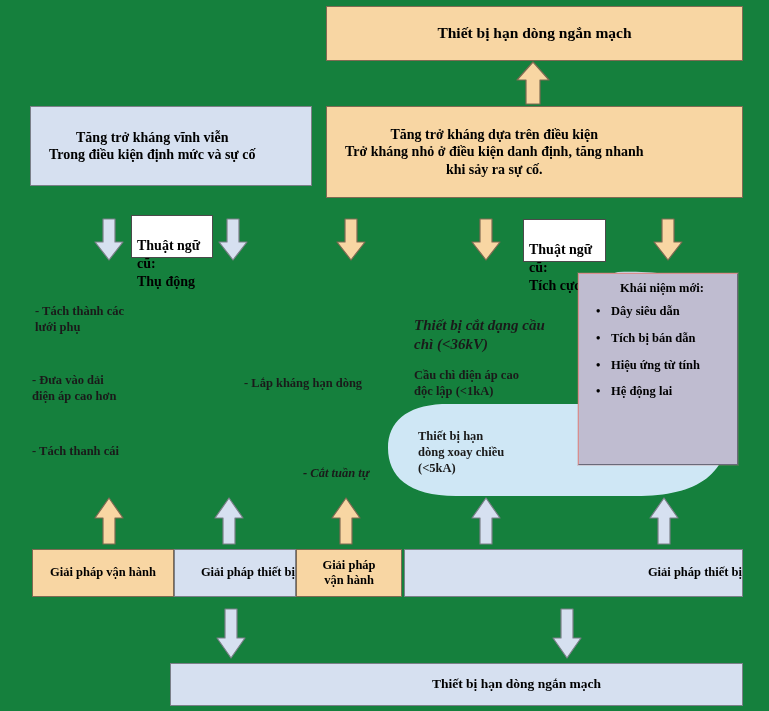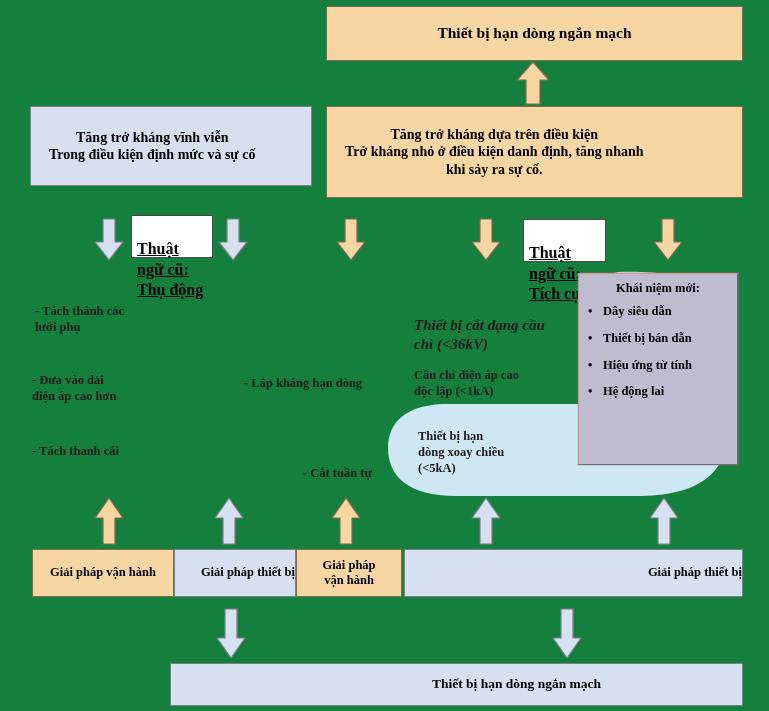--- a/index.html
+++ b/index.html
@@ -45,26 +45,25 @@
     justify-content: flex-start;
     text-align: center;
   }
 
   
   .termbox {
     position: absolute;
     box-sizing: border-box;
     background: #ffffff;
     border: 1px solid #4a4a4a;
-    font-size: 16px;
+    font-size: 14px;
     font-weight: bold;
     line-height: 1.28;
     padding: 3px 4px 0 5px;
     white-space: pre-line;
-    text-decoration: underline;
   }
 
   
   .txt {
     position: absolute;
     font-weight: bold;
     line-height: 1.27;
     white-space: pre-line;
     color: #1a1a1a;
   }
@@ -91,21 +90,21 @@
     left: 578px;
     top: 273px;
     width: 160px;
     height: 192px;
     box-sizing: border-box;
     background: #bfbcd0;
     border: 1px solid #6a6a7a;
     border-top: 1px solid #d98e8e;
     border-left: 1px solid #d98e8e;
     box-shadow: 0 0 0 1px rgba(190,120,120,0.25);
-    padding: 7px 6px 4px 6px;
+    padding: 7px 6px 4px 14px;
     font-family: Liberation Serif, serif;
   }
   .concept-title {
     text-align: center;
     font-weight: bold;
     font-size: 12.5px;
     margin-bottom: 9px;
   }
   .concept ul {
     list-style: none;
@@ -217,21 +216,21 @@
 
   <div class="txt" style="left:32px; top:428px; width:170px; font-size:12.5px;">
     <span>- Tách thanh cái</span>
   </div>
 
 
   <div class="txt" style="left:200px; top:360px; width:185px; font-size:12.5px;margin-left:44px;">
     <span>- Lắp kháng hạn dòng</span>
   </div>
 
-  <div class="txt" style="left:303px; top:450px; width:140px; font-size:12.5px;">
+  <div class="txt" style="left:303px; top:450px; width:140px; font-size:12.5px;font-style:italic;">
     <span>- Cắt tuần tự</span>
   </div>
 
   <div class="txt" style="left:414px; top:297px; width:165px; font-size:15px;font-style:italic;">
     <span>Thiết bị cắt dạng cầu
 chì (&lt;36kV)</span>
   </div>
 
   <div class="txt" style="left:414px; top:352px; width:165px; font-size:12.5px;">
     <span>Cầu chì điện áp cao
@@ -246,21 +245,21 @@
 
   <div class="concept">
     <div class="concept-title">Khái niệm mới:</div>
     <ul>
       <li>
         <span class="bullet">•</span>
         <span>Dây siêu dẫn</span>
       </li>
       <li>
         <span class="bullet">•</span>
-        <span>Thiết bị bán dẫn</span>
+        <span>Tích bị bán dẫn</span>
       </li>
       <li>
         <span class="bullet">•</span>
         <span>Hiệu ứng từ tính</span>
       </li>
       <li>
         <span class="bullet">•</span>
         <span>Hệ động lai</span>
       </li>
     </ul>

